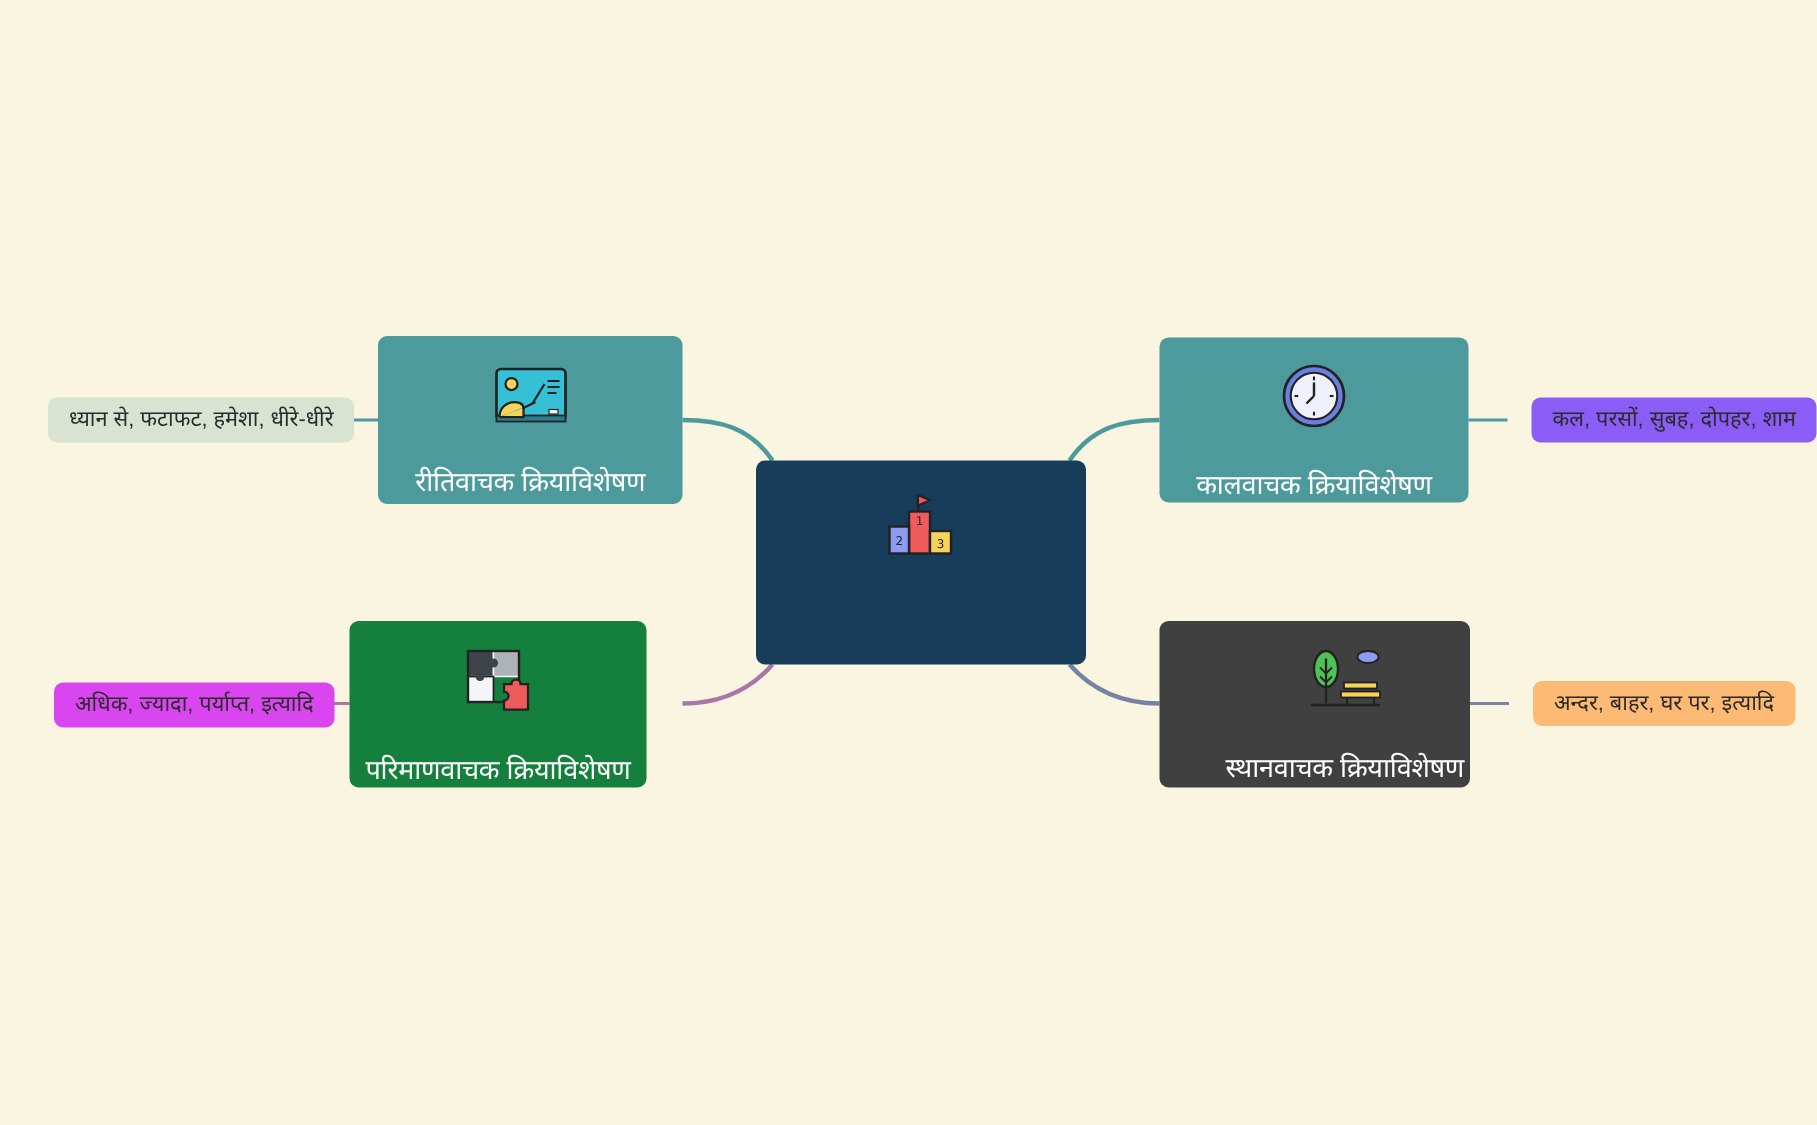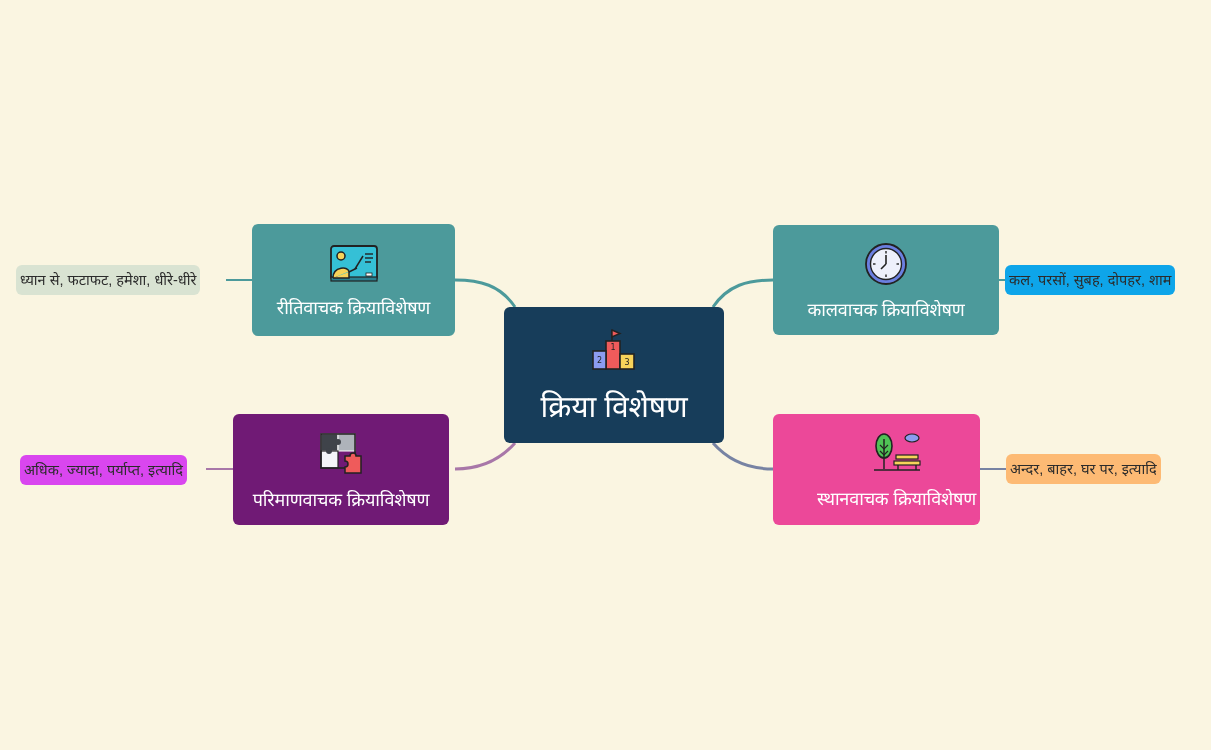--- a/index.html
+++ b/index.html
@@ -8,27 +8,27 @@
     background:#faf5e1;
     font-family: "Liberation Sans", "DejaVu Sans", sans-serif;
   }
   svg.links { position:absolute; left:0; top:0; width:1211px; height:750px; }
   .node {
     position:absolute; border-radius:6px; color:#fff;
     display:flex; flex-direction:column; align-items:center; justify-content:flex-start;
     box-sizing:border-box;
   }
   .node .icon { margin-top:18px; width:44px; height:44px; display:block; }
-  .node .label { font-size:18px; margin-top:11px; white-space:nowrap; letter-spacing:-0.2px; }
+  .node .label { font-size:18px; margin-top:24px; white-space:nowrap; letter-spacing:-0.2px; }
   .central { left:504px; top:307px; width:220px; height:136px; background:#173d5a; }
   .central .icon { margin-top:20px; width:48px; height:44px; }
   .central .label { font-size:30px; margin-top:14px; }
   .leaf {
     position:absolute; height:30px; border-radius:6px; box-sizing:border-box;
-    padding:0 4px; font-size:14.5px; color:#2b2b2b; line-height:30px; white-space:nowrap;
+    padding:0 14px; font-size:14.5px; color:#2b2b2b; line-height:30px; white-space:nowrap;margin-left:16px;
   }
 </style>
 </head>
 <body>
 
 <svg class="links">
 
   <path d="M515 307 C 500 285, 480 280, 455 280" fill="none" stroke="#4c9a9b" stroke-width="3"></path>
 
   <path d="M713 307 C 728 285, 748 280, 773 280" fill="none" stroke="#4c9a9b" stroke-width="3"></path>
@@ -47,70 +47,69 @@
   <svg class="icon" viewBox="0 0 48 44">
     <path d="M22 3 L22 14" stroke="#222" stroke-width="1.6"></path>
     <path d="M22 3 L30 6.5 L22 10 Z" fill="#ef5b5b" stroke="#222" stroke-width="1.4"></path>
     <rect x="16" y="14" width="14" height="28" fill="#ef5b5b" stroke="#222" stroke-width="1.6"></rect>
     <rect x="3" y="24" width="13" height="18" fill="#8c9cf0" stroke="#222" stroke-width="1.6"></rect>
     <rect x="30" y="27" width="14" height="15" fill="#f7d35a" stroke="#222" stroke-width="1.6"></rect>
     <text x="23" y="23" font-size="8" font-family="DejaVu Sans, sans-serif" text-anchor="middle" fill="#222">1</text>
     <text x="9.5" y="36" font-size="8" font-family="DejaVu Sans, sans-serif" text-anchor="middle" fill="#222">2</text>
     <text x="37" y="38" font-size="8" font-family="DejaVu Sans, sans-serif" text-anchor="middle" fill="#222">3</text>
   </svg>
-  <div class="label">क्रिया विशेषण</div>
 </div>
 
 <div class="node" style="left:252px; top:224px; width:203px; height:112px; background:#4c9a9b;">
   <svg class="icon" viewBox="0 0 50 40" style="width:50px;height:40px;margin-top:20px;">
     <rect x="2" y="2" width="46" height="34" rx="3" fill="#35c0d6" stroke="#222" stroke-width="1.8"></rect>
     <rect x="2" y="33" width="46" height="4" fill="#2a7f8f" stroke="#222" stroke-width="1.2"></rect>
     <circle cx="12" cy="12" r="4" fill="#f7d35a" stroke="#222" stroke-width="1.5"></circle>
     <path d="M4 34 C4 22, 20 22, 20 28 L28 24" fill="#f7d35a" stroke="#222" stroke-width="1.5"></path>
     <path d="M4 34 L20 34 L20 28" fill="#f7d35a" stroke="#222" stroke-width="1.5"></path>
     <line x1="26" y1="25" x2="34" y2="12" stroke="#222" stroke-width="1.5"></line>
     <line x1="36" y1="10" x2="44" y2="10" stroke="#222" stroke-width="1.4"></line>
     <line x1="36" y1="14" x2="44" y2="14" stroke="#222" stroke-width="1.4"></line>
     <line x1="36" y1="18" x2="42" y2="18" stroke="#222" stroke-width="1.4"></line>
     <rect x="37" y="29" width="6" height="3" fill="#fff" stroke="#222" stroke-width="0.8"></rect>
   </svg>
   <div class="label">रीतिवाचक क्रियाविशेषण</div>
 </div>
 <div class="leaf" style="left:16px; top:265px; background:#d9e3d2;">ध्यान से, फटाफट, हमेशा, धीरे-धीरे</div>
 
-<div class="node" style="left:773px; top:225px; width:226px; height:110px; background:#4c9a9b;">
+<div class="node" style="left:773px; top:225px; width:206px; height:110px; background:#4c9a9b;">
   <svg class="icon" viewBox="0 0 44 44" style="margin-top:17px;">
     <circle cx="22" cy="22" r="20" fill="#6b7fe0" stroke="#222" stroke-width="1.8"></circle>
     <circle cx="22" cy="22" r="15.5" fill="#eef0fb" stroke="#222" stroke-width="1.4"></circle>
     <line x1="22" y1="9" x2="22" y2="11.5" stroke="#222" stroke-width="1.4"></line>
     <line x1="22" y1="32.5" x2="22" y2="35" stroke="#222" stroke-width="1.4"></line>
     <line x1="9" y1="22" x2="11.5" y2="22" stroke="#222" stroke-width="1.4"></line>
     <line x1="32.5" y1="22" x2="35" y2="22" stroke="#222" stroke-width="1.4"></line>
     <line x1="22" y1="22" x2="22" y2="13" stroke="#222" stroke-width="1.6"></line>
     <line x1="22" y1="22" x2="17" y2="27" stroke="#222" stroke-width="1.6"></line>
   </svg>
   <div class="label">कालवाचक क्रियाविशेषण</div>
 </div>
-<div class="leaf" style="left:1005px; top:265px; background:#0ea5e9;">कल, परसों, सुबह, दोपहर, शाम</div>
+<div class="leaf" style="left:1005px; top:265px; background:#8b5cf6;">कल, परसों, सुबह, दोपहर, शाम</div>
 
-<div class="node" style="left:233px; top:414px; width:216px; height:111px; background:#701a75;">
+<div class="node" style="left:233px; top:414px; width:198px; height:111px; background:#15803d;">
   <svg class="icon" viewBox="0 0 44 44" style="margin-top:18px;">
     <rect x="2" y="2" width="17" height="17" fill="#3f434a" stroke="#fff" stroke-width="1"></rect>
     <rect x="19" y="2" width="17" height="17" fill="#aeb3ba" stroke="#fff" stroke-width="1"></rect>
     <rect x="2" y="19" width="17" height="17" fill="#f4f5f8" stroke="#222" stroke-width="1.2"></rect>
     <circle cx="19" cy="10" r="3" fill="#3f434a"></circle>
     <circle cx="10" cy="19" r="3" fill="#3f434a"></circle>
     <rect x="2" y="2" width="34" height="34" fill="none" stroke="#222" stroke-width="1.6"></rect>
     <path d="M26 24 L31 24 A3 3 0 0 1 37 24 L42 24 L42 41 L26 41 L26 35 A3 3 0 0 0 26 29 Z" fill="#ef5b5b" stroke="#222" stroke-width="1.5"></path>
   </svg>
   <div class="label">परिमाणवाचक क्रियाविशेषण</div>
 </div>
 <div class="leaf" style="left:20px; top:455px; background:#d946ef;">अधिक, ज्यादा, पर्याप्त, इत्यादि</div>
 
-<div class="node" style="left:773px; top:414px; width:207px; height:111px; background:#ec4899;padding-left:40px;">
+<div class="node" style="left:773px; top:414px; width:207px; height:111px; background:#404040;padding-left:40px;">
   <svg class="icon" viewBox="0 0 50 44" style="width:50px;margin-top:17px;">
     <ellipse cx="12" cy="15" rx="8" ry="12" fill="#4fc255" stroke="#222" stroke-width="1.6"></ellipse>
     <line x1="12" y1="8" x2="12" y2="38" stroke="#222" stroke-width="1.5"></line>
     <path d="M8 14 L12 18 L16 14 M8 20 L12 24 L16 20" fill="none" stroke="#222" stroke-width="1.2"></path>
     <ellipse cx="40" cy="7" rx="7" ry="4" fill="#8c9cf0" stroke="#222" stroke-width="1.2"></ellipse>
     <rect x="24" y="24" width="22" height="4" fill="#f7d35a" stroke="#222" stroke-width="1.2"></rect>
     <rect x="22" y="30" width="26" height="4" fill="#f7d35a" stroke="#222" stroke-width="1.2"></rect>
     <line x1="26" y1="34" x2="26" y2="39" stroke="#222" stroke-width="1.4"></line>
     <line x1="44" y1="34" x2="44" y2="39" stroke="#222" stroke-width="1.4"></line>
     <line x1="2" y1="39" x2="48" y2="39" stroke="#222" stroke-width="1.6"></line>

